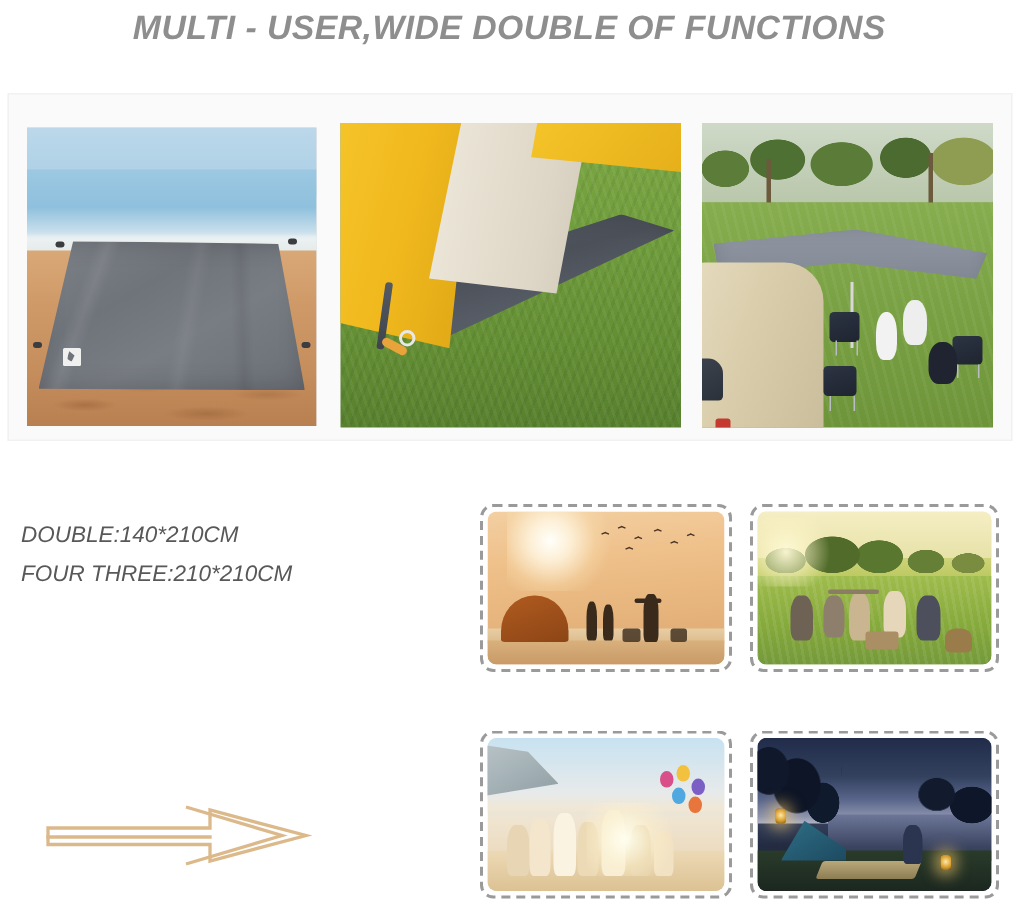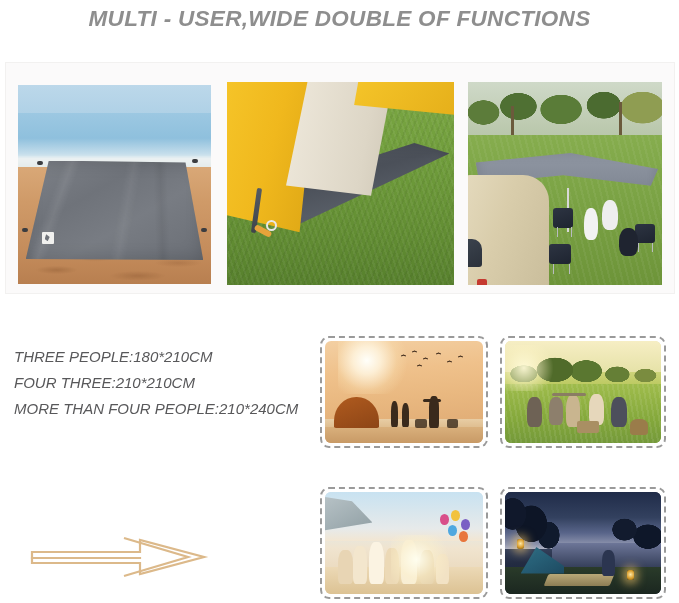--- a/index.html
+++ b/index.html
@@ -451,23 +451,22 @@
       <div class="chair" style="left:42%; top:80%; width:22px; height:20px;"></div>
       <div class="chair" style="left:86%; top:70%; width:20px; height:19px;"></div>
       <div class="person" style="left:60%; top:62%; width:14px; height:32px; background:#f2f2f2;"></div>
       <div class="person" style="left:69%; top:58%; width:16px; height:30px; background:#eeeeee;"></div>
       <div class="person" style="left:78%; top:72%; width:19px; height:28px; background:#1f2430;"></div>
     </div>
   </div>
 </div>
 
 <div class="spec-list">
-  <div class="spec-line">THREE PEOPLE:180*210CM</div>
+  <div class="spec-line">DOUBLE:140*210CM</div>
   <div class="spec-line">FOUR THREE:210*210CM</div>
-  <div class="spec-line">MORE THAN FOUR PEOPLE:210*240CM</div>
 </div>
 
 <div class="arrow-wrap">
   <svg viewBox="0 0 190 58" width="190" height="58">
     <polyline points="4,30 112,30" fill="none" stroke="#dcb98a" stroke-width="2.2" stroke-linecap="square"></polyline>
     <polyline points="4,25 112,25" fill="none" stroke="#dcb98a" stroke-width="0"></polyline>
     <path d="M4,24 L112,24 L112,12 L176,29 L112,46 L112,35 L4,35 Z" fill="none" stroke="#dcb98a" stroke-width="2.2" stroke-linejoin="miter"></path>
     <path d="M96,10 L160,29 L96,48" fill="none" stroke="#dcb98a" stroke-width="2.2" stroke-linejoin="miter"></path>
   </svg>
 </div>

